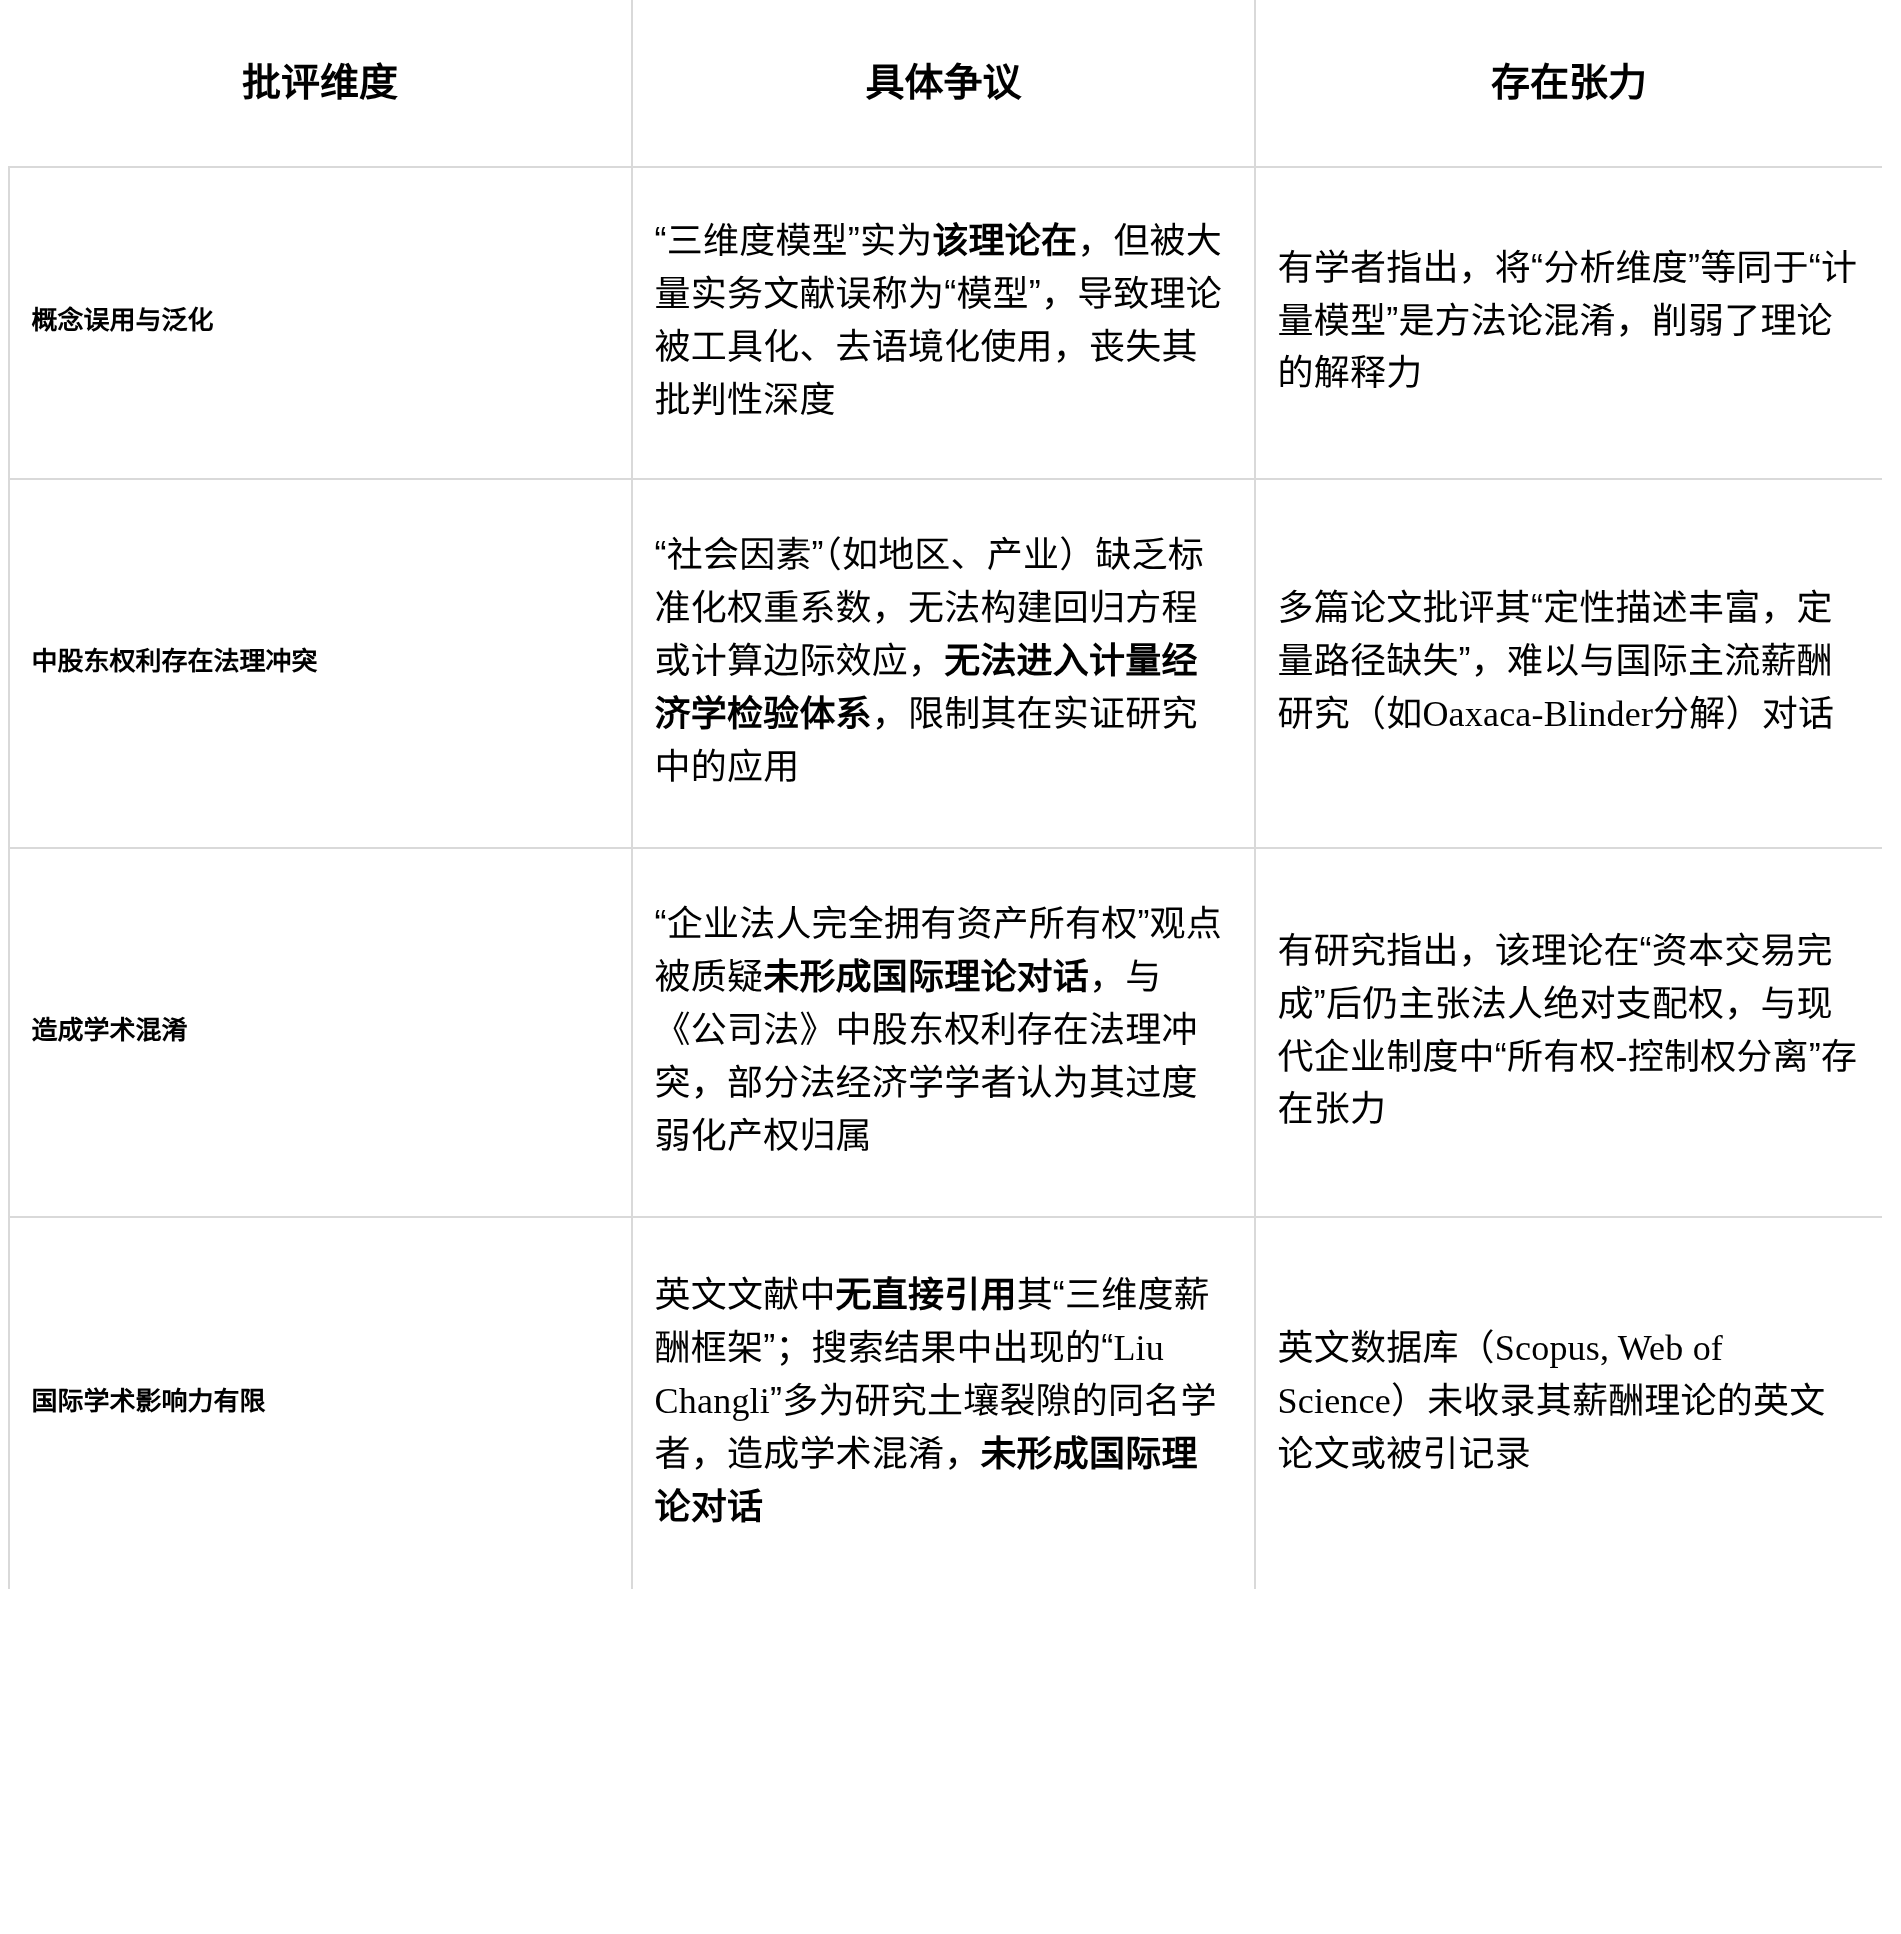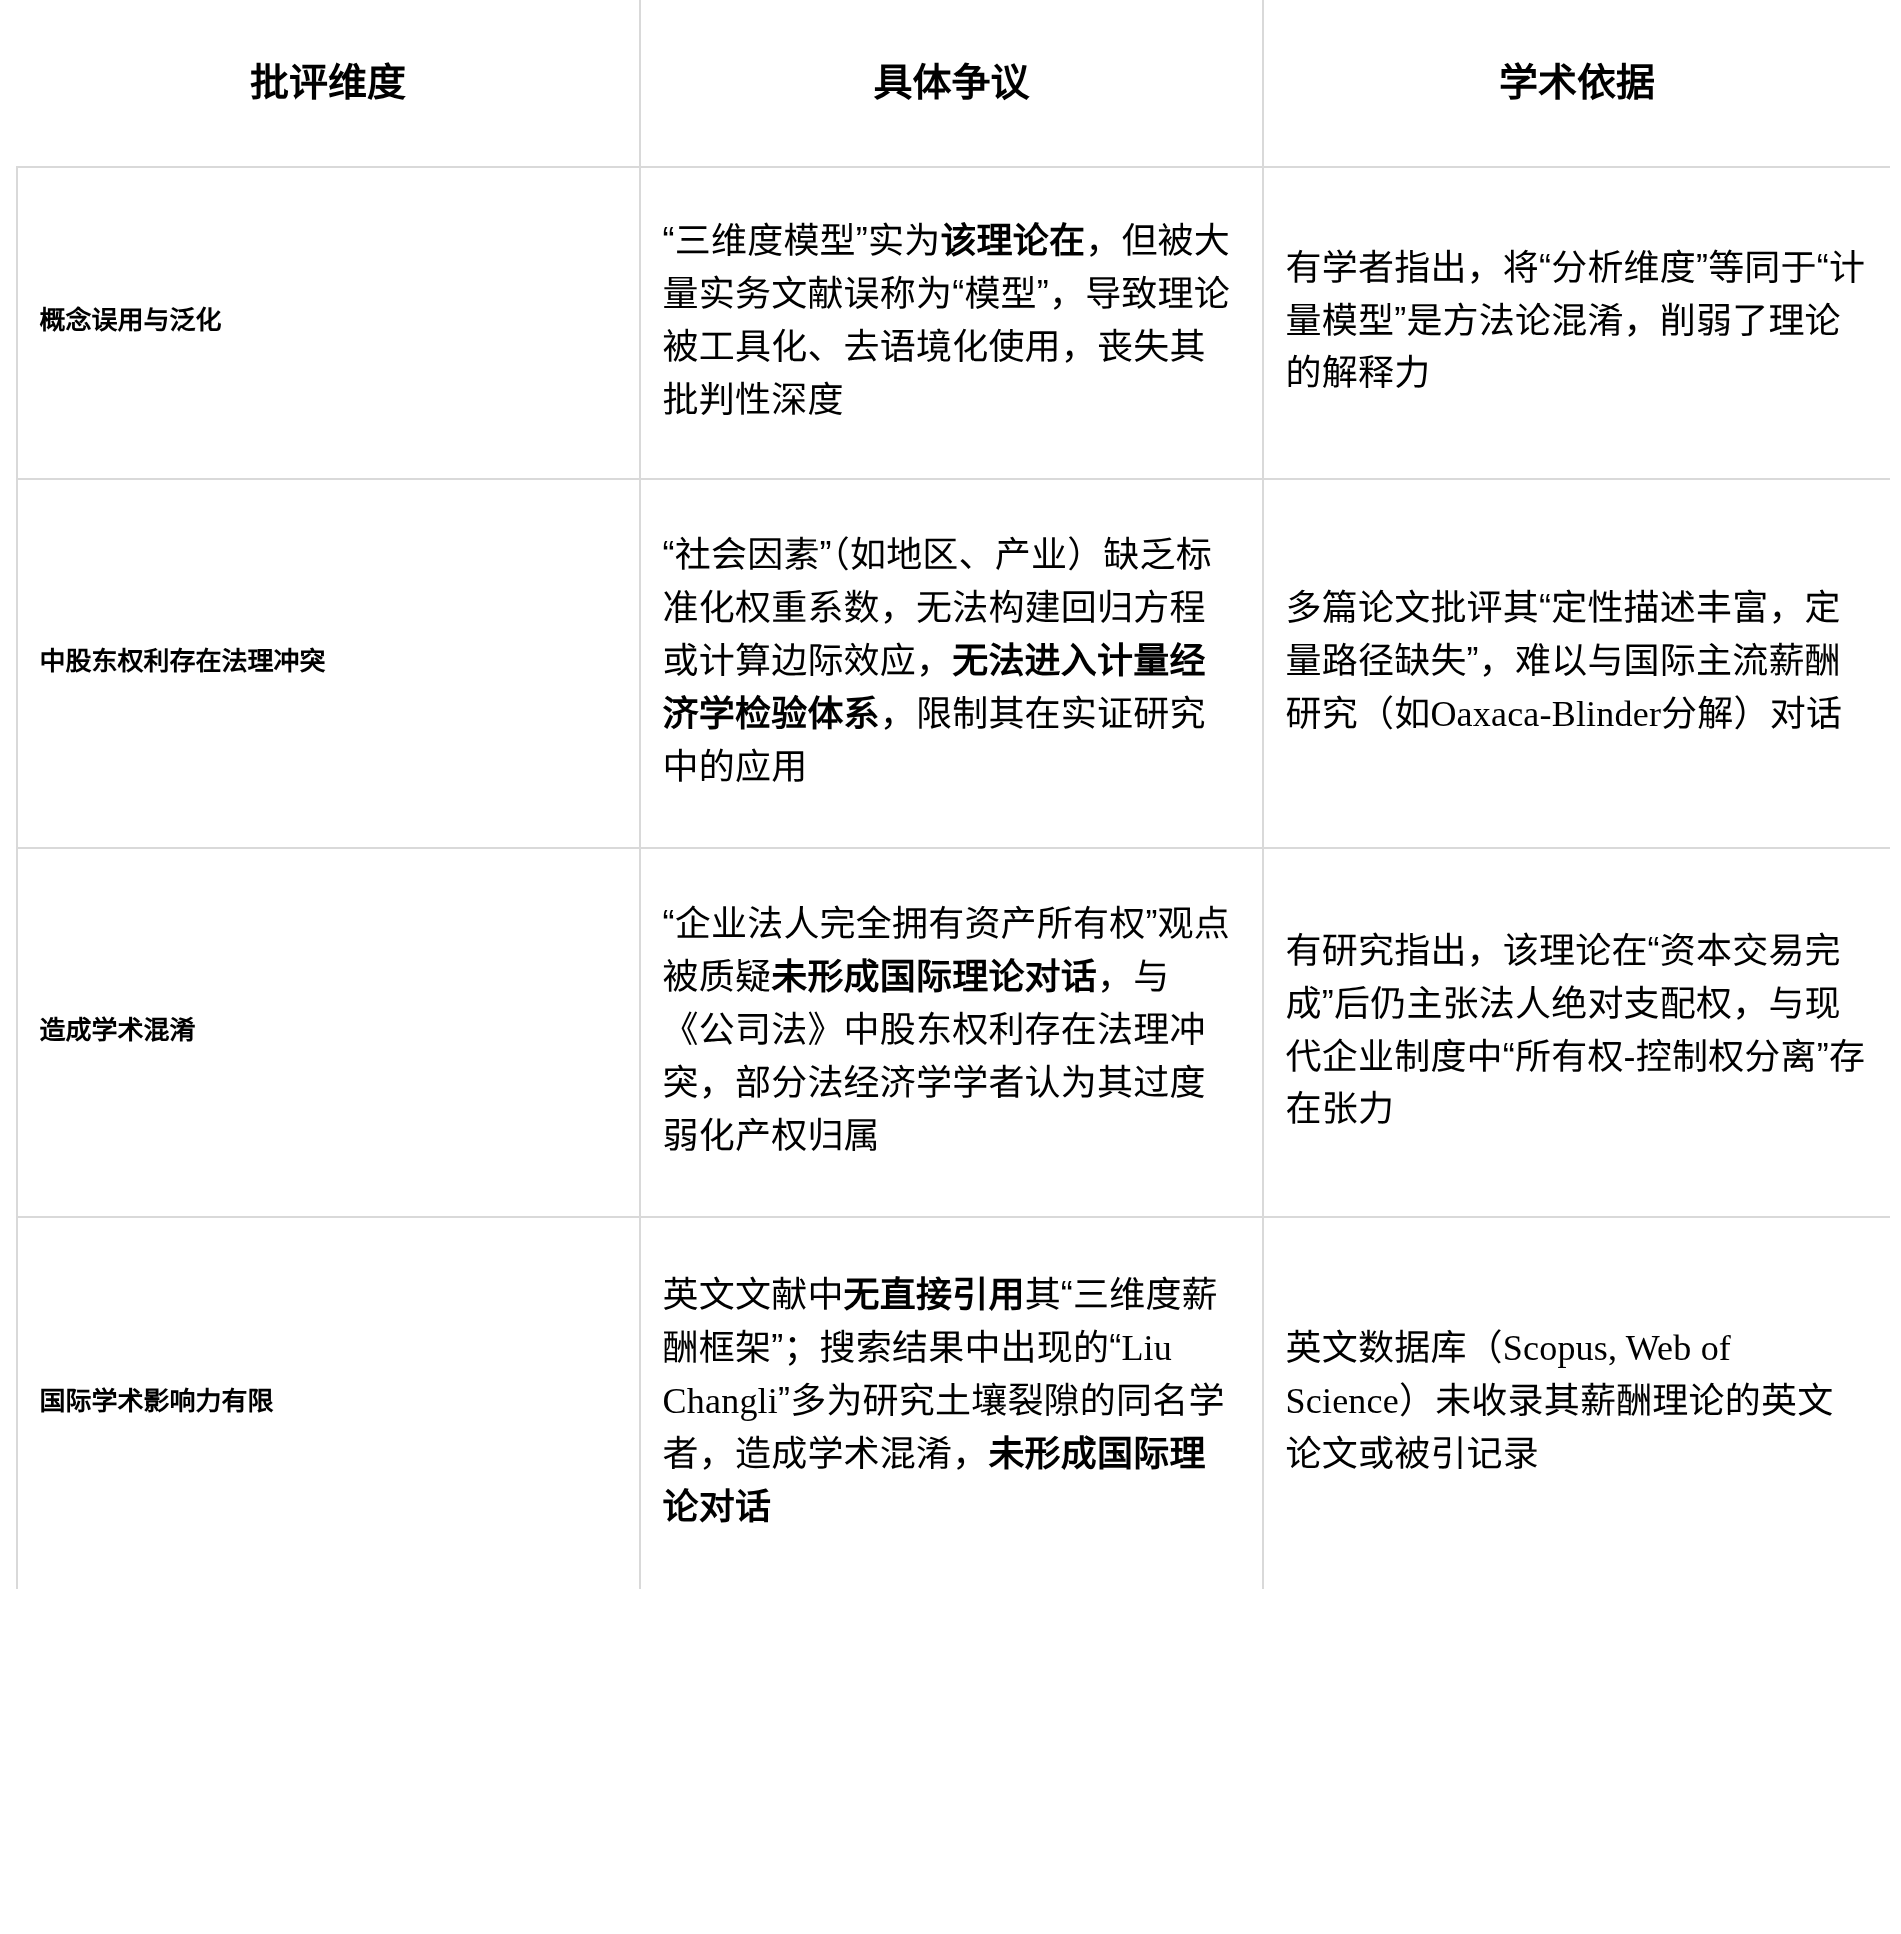--- a/index.html
+++ b/index.html
@@ -15,21 +15,21 @@
   }
   .table-wrap {
     width: 1901px;
     box-sizing: border-box;
     padding: 0;
   }
   table.criticism-table {
     border-collapse: collapse;
     table-layout: fixed;
     width: 1874px;
-    margin: 0 0 0 16px;
+    margin: 0 0 0 8px;
   }
   table.criticism-table col.c1 { width: 623px; }
   table.criticism-table col.c2 { width: 623px; }
   table.criticism-table col.c3 { width: 627px; }
 
   table.criticism-table th,
   table.criticism-table td {
     border: 2px solid #d9d9d9;
     vertical-align: middle;
     padding: 17.6px 21.6px 21.6px 21.6px;
@@ -82,21 +82,21 @@
   <table class="criticism-table">
     <colgroup>
       <col class="c1">
         <col class="c2">
         <col class="c3">
     </colgroup>
     <thead>
       <tr>
         <th class="first">批评维度</th>
         <th>具体争议</th>
-        <th class="last">学术依据</th>
+        <th class="last">存在张力</th>
       </tr>
     </thead>
     <tbody>
       <tr class="data-row row-0">
         <td class="dim-cell">概念误用与泛化</td>
         <td class="body-cell">“三维度模型”实为<b>该理论在</b>，但被大量实务文献误称为“模型”，导致理论被工具化、去语境化使用，丧失其批判性深度</td>
         <td class="body-cell last">有学者指出，将“分析维度”等同于“计量模型”是方法论混淆，削弱了理论的解释力</td>
       </tr>
       <tr class="data-row row-1">
         <td class="dim-cell">中股东权利存在法理冲突</td>

